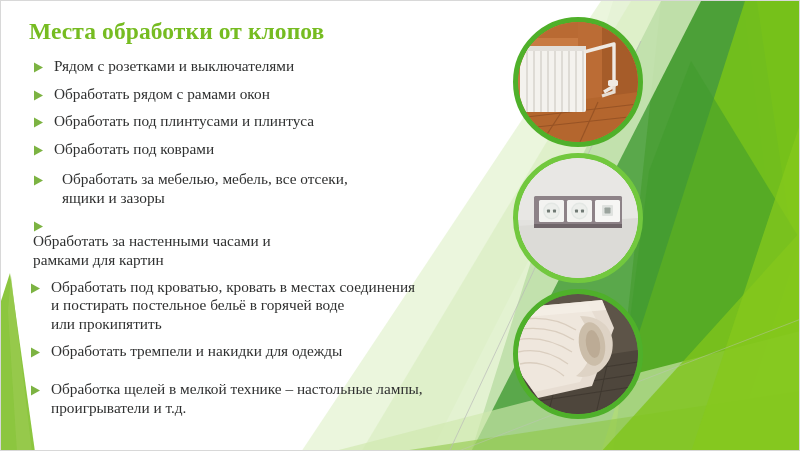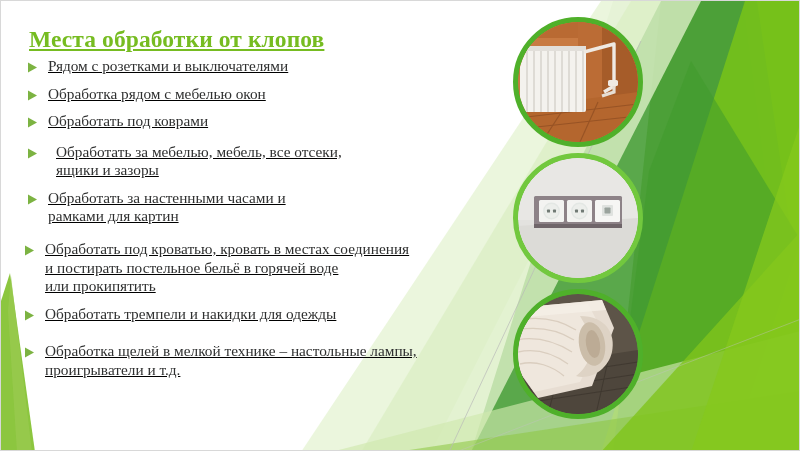--- a/index.html
+++ b/index.html
@@ -22,36 +22,34 @@
   #bg-deco {
     position: absolute;
     left: 0; top: 0;
     width: 800px;
     height: 451px;
     pointer-events: none;
   }
   #slide-title {
     position: absolute;
     left: 28px;
-    top: 26px;
+    top: 18px;
     width: 470px;
     font-size: 23.5px;
     font-weight: bold;
     color: #76bc21;
     letter-spacing: 0.1px;
     line-height: 1.1;
     white-space: nowrap;
-    text-decoration: underline;
   }
   #bullet-list {
     position: absolute;
-    left: 26px;
+    left: 32px;
     top: 56px;
     width: 492px;
-    text-decoration: underline;
   }
   .bullet-item {
     position: relative;
     display: flex;
     align-items: flex-start;
     color: #2f3030;
     font-size: 15.3px;
     line-height: 1.215;
   }
   .bullet-marker {
@@ -157,45 +155,53 @@
       </span>
       <span class="bullet-text">Рядом с розетками и выключателями</span>
     </div>
 
     <div class="bullet-item" style="margin-bottom:9px;">
       <span class="bullet-marker">
         <svg viewBox="0 0 11 11">
             <polygon points="1,0.5 10,5.5 1,10.5" fill="#7cb342"></polygon>
           </svg>
       </span>
-      <span class="bullet-text">Обработка рядом с мебелью окон</span>
-    </div>
-
-
+      <span class="bullet-text">Обработать рядом с рамами окон</span>
+    </div>
+
+
+    <div class="bullet-item" style="margin-bottom:9px;">
+      <span class="bullet-marker">
+        <svg viewBox="0 0 11 11">
+            <polygon points="1,0.5 10,5.5 1,10.5" fill="#7cb342"></polygon>
+          </svg>
+      </span>
+      <span class="bullet-text">Обработать под плинтусами и плинтуса</span>
+    </div>
 
     <div class="bullet-item" style="margin-bottom:12px;">
       <span class="bullet-marker">
         <svg viewBox="0 0 11 11">
             <polygon points="1,0.5 10,5.5 1,10.5" fill="#7cb342"></polygon>
           </svg>
       </span>
       <span class="bullet-text">Обработать под коврами</span>
     </div>
 
     <div class="bullet-item" style="margin-bottom:9px;gap:8px;">
       <span class="bullet-marker">
         <svg viewBox="0 0 11 11">
             <polygon points="1,0.5 10,5.5 1,10.5" fill="#7cb342"></polygon>
           </svg>
       </span>
       <span class="bullet-text">Обработать за мебелью, мебель, все отсеки,
 ящики и зазоры</span>
     </div>
 
-    <div class="bullet-item" style="margin-bottom:14px;">
+    <div class="bullet-item" style="margin-bottom:8px;flex-direction:column;">
       <span class="bullet-marker">
         <svg viewBox="0 0 11 11">
             <polygon points="1,0.5 10,5.5 1,10.5" fill="#7cb342"></polygon>
           </svg>
       </span>
       <span class="bullet-text">Обработать за настенными часами и
 рамками для картин</span>
     </div>
 
     <div class="bullet-item wide shift" style="margin-bottom:9px;">

